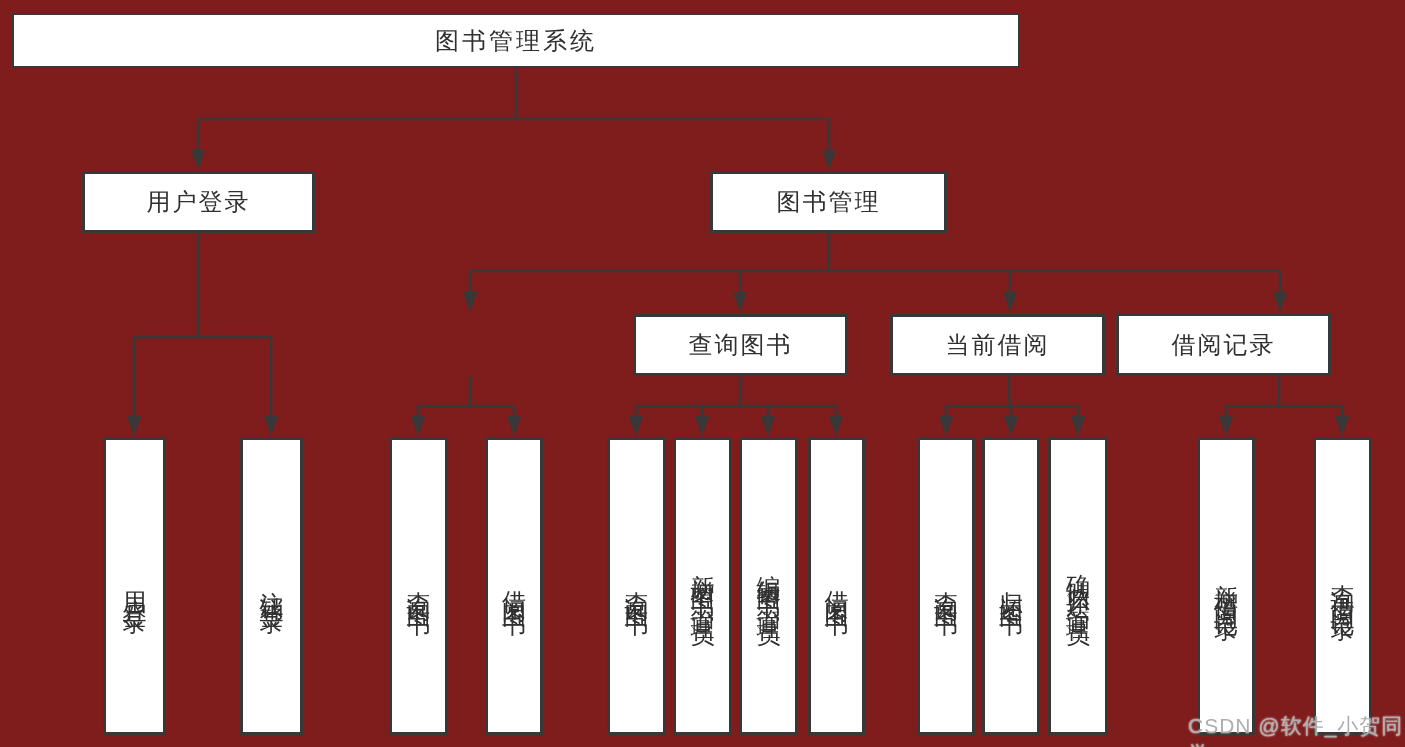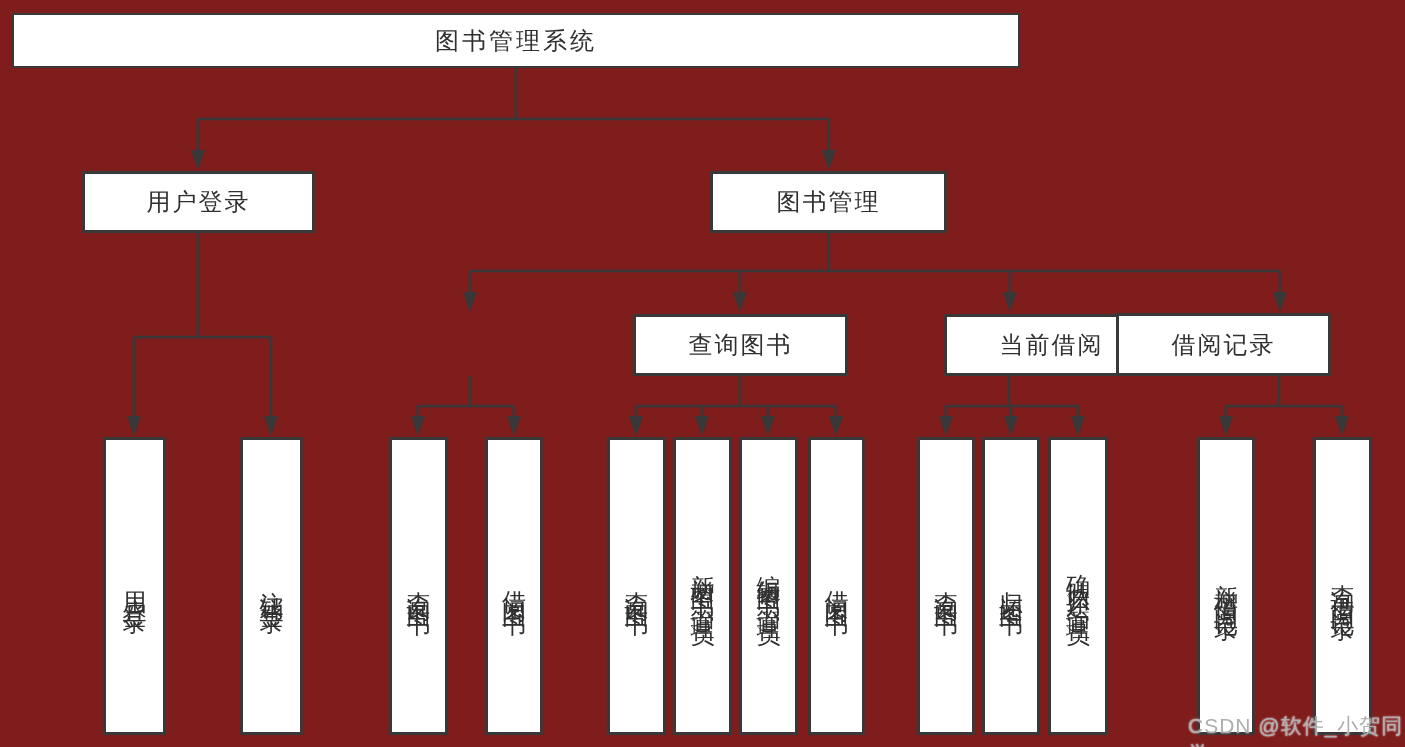--- a/index.html
+++ b/index.html
@@ -102,21 +102,21 @@
       <polygon points="1335,416 1349,416 1342,436"></polygon>
     </g>
   </svg>
 
   <div class="node title-box" style="left:12px; top:13px; width:1008px; height:55px;">图书管理系统</div>
 
   <div class="node" style="left:82px; top:171px; width:233px; height:62px;">用户登录</div>
   <div class="node" style="left:710px; top:171px; width:237px; height:62px;">图书管理</div>
 
   <div class="node" style="left:633px; top:314px; width:215px; height:62px;">查询图书</div>
-  <div class="node" style="left:944px; top:314px; width:215px; height:62px;">当前借阅</div>
+  <div class="node" style="left:890px; top:314px; width:215px; height:62px;">当前借阅</div>
   <div class="node" style="left:1116px; top:313px; width:215px; height:63px;">借阅记录</div>
 
   <div class="node v" style="left:103px; top:437px; width:63px; height:298px;">用户登录</div>
   <div class="node v" style="left:240px; top:437px; width:63px; height:298px;">注销登录</div>
 
   <div class="node v" style="left:389px; top:437px; width:59px; height:298px;">查询图书</div>
   <div class="node v" style="left:485px; top:437px; width:58px; height:298px;">借阅图书</div>
 
   <div class="node v" style="left:607px; top:437px; width:59px; height:298px;">查询图书</div>
   <div class="node v" style="left:673px; top:437px; width:59px; height:298px;">新增图书（管理员）</div>

